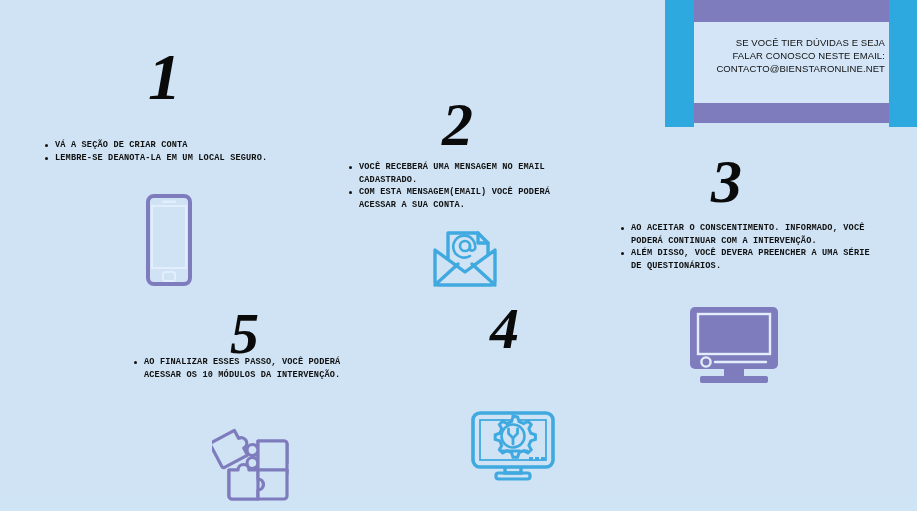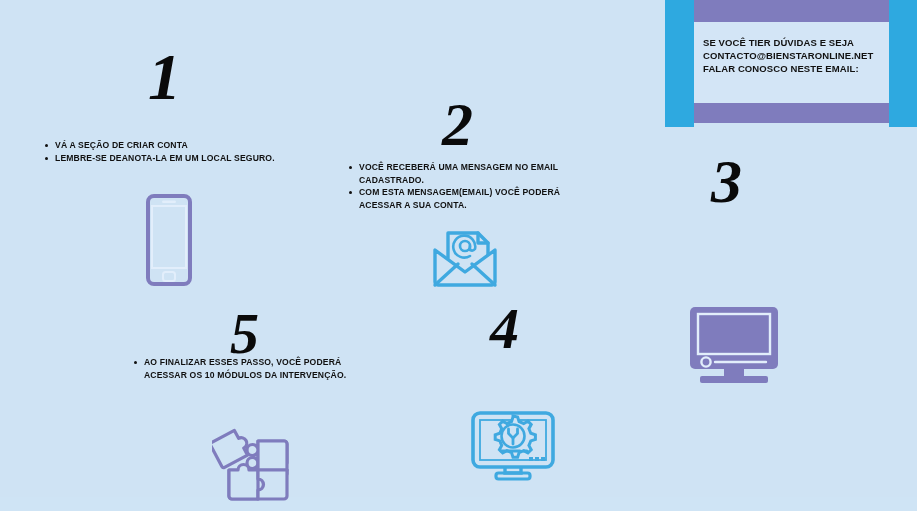--- a/index.html
+++ b/index.html
@@ -53,25 +53,26 @@
     position: absolute;
     left: 694px; top: 22px;
     width: 195px; height: 81px;
     background: #d3e5f6;
   }
   .contact-text {
     position: absolute;
     left: 703px; top: 36px;
     width: 182px;
     font-size: 9.5px;
-    font-weight: bold;
+    font-weight: normal;
     line-height: 13.2px;
     letter-spacing: 0.1px;
     color: #111111;
     text-transform: uppercase;
+    text-align: right;
   }
 
   
   .numeral {
     position: absolute;
     font-family: "Liberation Serif", serif;
     font-style: italic;
     font-weight: bold;
     color: #0a0a0a;
     line-height: 1;
@@ -88,20 +89,21 @@
     position: absolute;
     list-style: none;
     margin: 0;
     padding: 0;
     color: #101010;
     font-size: 8.6px;
     font-weight: bold;
     letter-spacing: 0.15px;
     line-height: 12.6px;
     text-transform: uppercase;
+    font-family: Liberation Mono, monospace;
   }
   .bullets li {
     position: relative;
     padding-left: 11px;
     margin-bottom: 0px;
   }
   .bullets li::before {
     content: "";
     position: absolute;
     left: 1px;
@@ -133,41 +135,45 @@
   <div class="bottom-strip"></div>
 
   <div>
     <div class="contact-bar-left"></div>
     <div class="contact-bar-right"></div>
     <div class="contact-band-top"></div>
     <div class="contact-body"></div>
     <div class="contact-band-bottom"></div>
     <div class="contact-text">
       <div>SE VOCÊ TIER DÚVIDAS E SEJA</div>
+      <div>FALAR CONOSCO NESTE EMAIL:</div>
       <div>CONTACTO@BIENSTARONLINE.NET</div>
-      <div>FALAR CONOSCO NESTE EMAIL:</div>
     </div>
   </div>
 
   <div class="numeral num-1">1</div>
   <div class="numeral num-2">2</div>
   <div class="numeral num-3">3</div>
   <div class="numeral num-4">4</div>
   <div class="numeral num-5">5</div>
 
   <ul class="bullets b1">
     <li>VÁ A SEÇÃO DE CRIAR CONTA</li>
     <li>LEMBRE-SE  DEANOTA-LA EM UM LOCAL SEGURO.</li>
   </ul>
 
   <ul class="bullets b2">
     <li>VOCÊ RECEBERÁ UMA MENSAGEM NO EMAIL CADASTRADO.</li>
     <li>COM ESTA MENSAGEM(EMAIL) VOCÊ PODERÁ ACESSAR A SUA CONTA.</li>
   </ul>
 
+  <ul class="bullets b3">
+    <li>AO ACEITAR O CONSCENTIMENTO. INFORMADO, VOCÊ PODERÁ CONTINUAR COM A INTERVENÇÃO.</li>
+    <li>ALÉM DISSO, VOCÊ DEVERA PREENCHER A UMA SÉRIE DE QUESTIONÁRIOS.</li>
+  </ul>
 
 
   <ul class="bullets b5">
     <li>AO FINALIZAR ESSES PASSO, VOCÊ PODERÁ ACESSAR OS 10 MÓDULOS DA INTERVENÇÃO.</li>
   </ul>
 
   <div class="icon ic-phone">
     <svg width="46" height="92" viewBox="0 0 46 92">
       <rect x="2" y="2" width="42" height="88" rx="6" ry="6" fill="none" stroke="#7f7cbd" stroke-width="4"></rect>
       <rect x="6" y="12" width="34" height="62" fill="none" stroke="#e2eefb" stroke-width="2"></rect>

